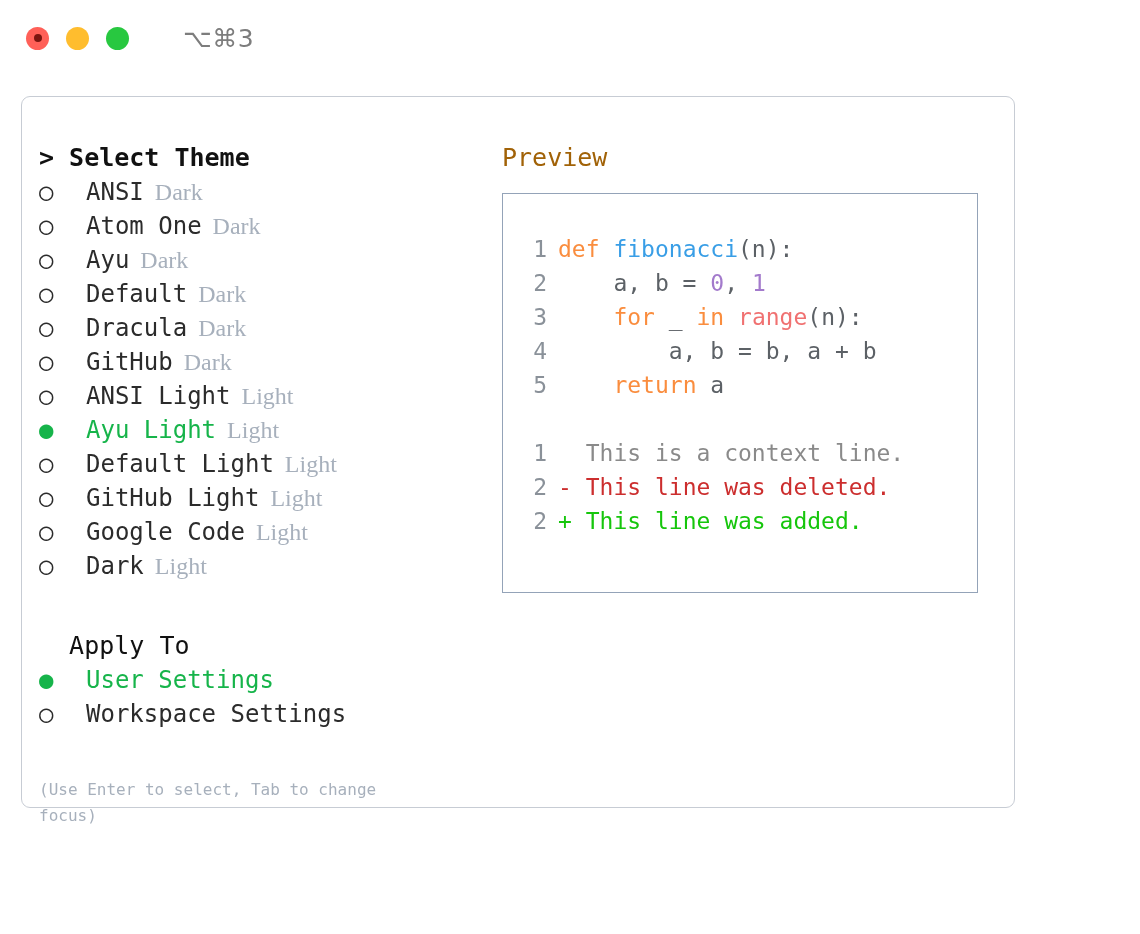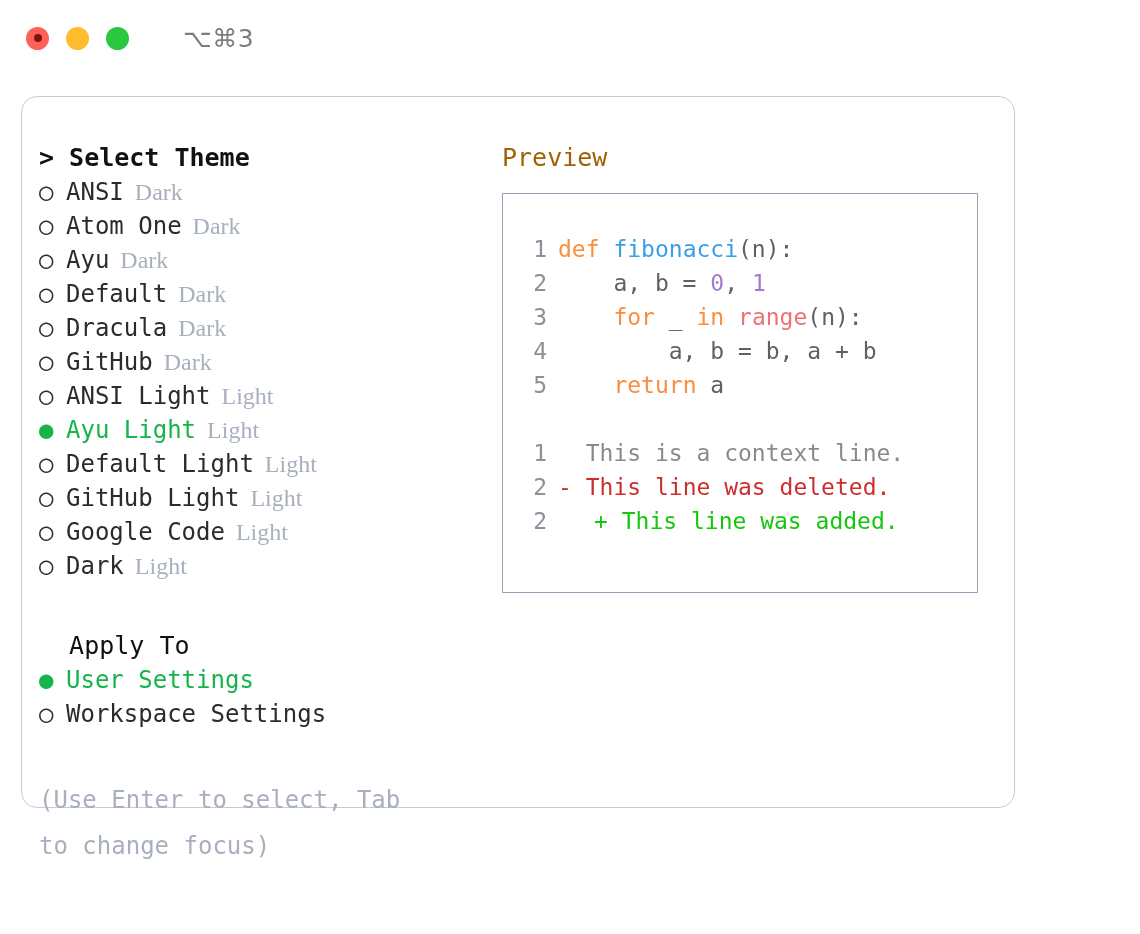--- a/index.html
+++ b/index.html
@@ -62,21 +62,21 @@
     letter-spacing: 0.5px;
   }
   
   .panel {
     position: absolute;
     left: 21px;
     top: 96px;
     width: 994px;
     height: 712px;
     border: 1.5px solid #C7CCD4;
-    border-radius: 16px;
+    border-radius: 9px;
     box-sizing: border-box;
     background: #ffffff;
   }
   .columns {
     display: flex;
     padding: 44px 0 0 0;
   }
   .col-left {
     width: 460px;
     padding-left: 17px;
@@ -104,30 +104,30 @@
     align-items: baseline;
   }
   .bullet {
     display: inline-block;
     width: 27px;
     flex: none;
     color: #2B2B2B;
   }
   .row.selected .bullet { color: #16B44A; }
   .row.selected .label  { color: #16B44A; }
-  .label { color: #2B2B2B; }
+  .label { color: #2B2B2B; margin-left: 20px; }
   .tag {
     color: #A7B0BC;
     padding-left: 11px;
     font-family: Liberation Serif, serif;
   }
   .spacer-md { height: 46px; }
   .hint {
-    font-size: 24px;
-    line-height: 46px;
+    font-size: 16px;
+    line-height: 26px;
     color: #A7B0BC;
     width: 400px;
     white-space: pre-wrap;
   }
   
   .preview-title {
     font-size: 25px;
     color: #a16207;
     line-height: 34px;
     margin-bottom: 18px;
@@ -155,21 +155,21 @@
     padding-right: 11px;
   }
   .blank-line { height: 34px; }
   .kw   { color: #FA8D3E; }
   .fn   { color: #399EE6; }
   .bi   { color: #F07171; }
   .num  { color: #A37ACC; }
   .txt  { color: #5C6166; }
   .ctx  { color: #8A8A8A; }
   .del  { color: #CC2E2E; }
-  .add  { color: #16C60C; margin-left: 36px; }
+  .add  { color: #16C60C; }
 </style>
 </head>
 <body>
 
 <div class="window">
 
   <div class="titlebar">
     <div class="lights">
       <span class="light red"></span>
       <span class="light yellow"></span>

